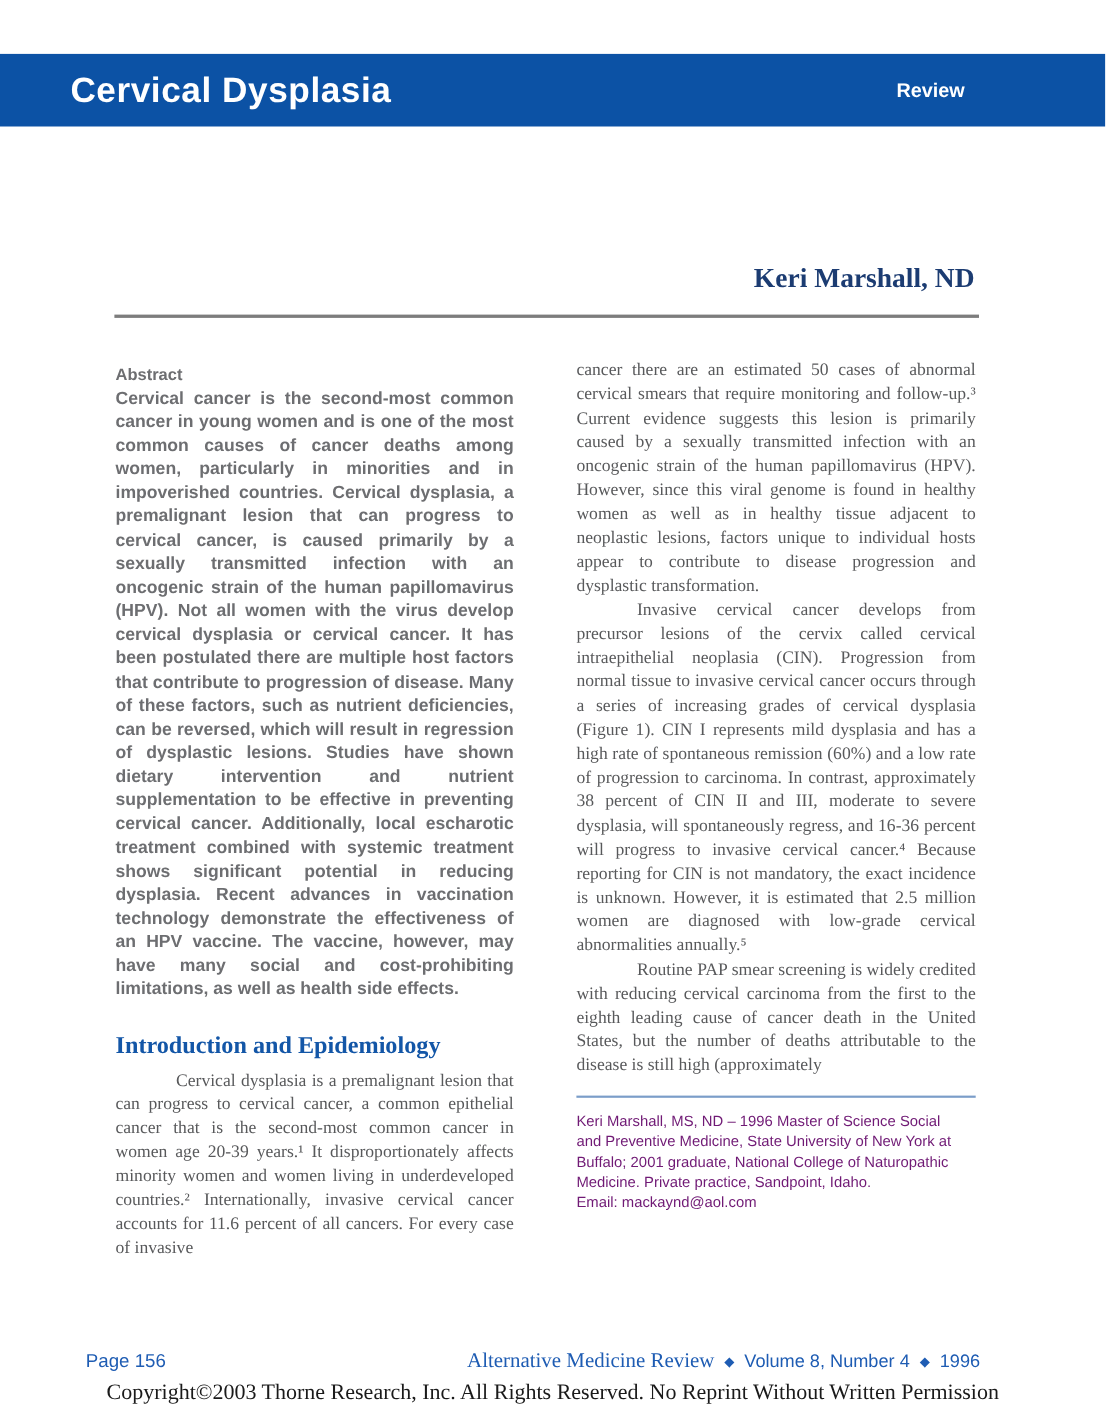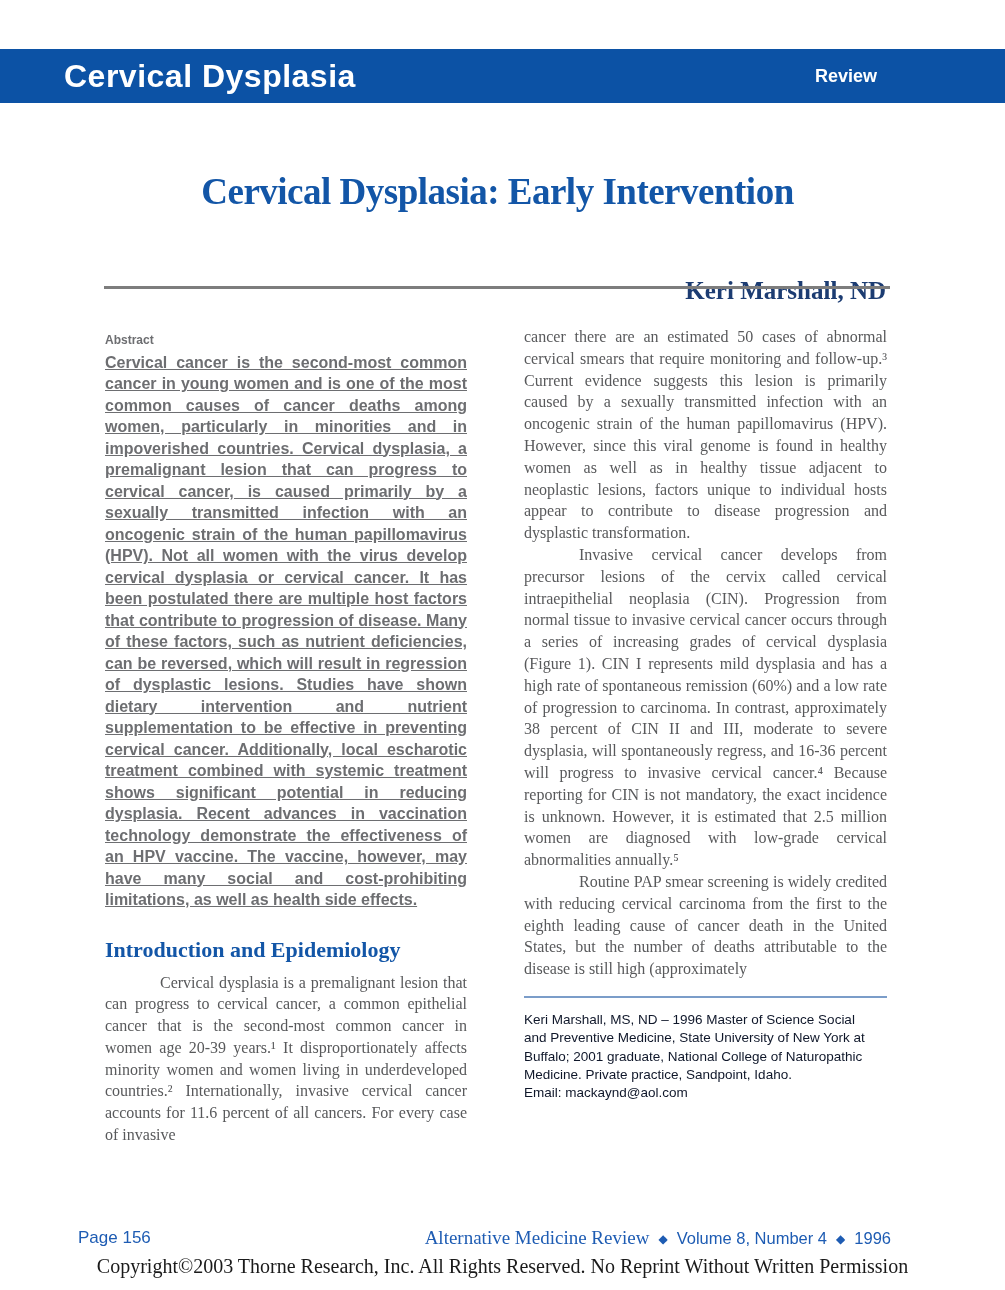--- a/index.html
+++ b/index.html
@@ -9,21 +9,21 @@
     width: 1005px;
     height: 1290px;
     background: #ffffff;
     overflow: hidden;
     font-family: "Liberation Serif", serif;
   }
   
   .banner {
     position: absolute;
     top: 49px; left: 0;
-    width: 1005px; height: 54px;
+    width: 1005px; height: 66px;
     background: #0c52a5;
     display: flex;
     align-items: center;
     justify-content: space-between;
     padding: 0 128px 0 64px;
   }
   .banner-left {
     font-family: "Liberation Sans", sans-serif;
     font-weight: bold;
     font-size: 32px;
@@ -50,50 +50,48 @@
   }
   .author {
     position: absolute;
     top: 240px; left: 105px;
     width: 781px;
     text-align: right;
     font-family: "Liberation Serif", serif;
     font-weight: bold;
     font-size: 25px;
     color: #1c3c72;
-    margin-top: 37px;
   }
   .title-rule {
     position: absolute;
     top: 286px; left: 104px;
     width: 786px; height: 3px;
     background: #7d7d7d;
     border: none;
   }
   
   .col { position: absolute; top: 326px; }
   .col-left  { left: 105px; width: 362px; }
   .col-right { left: 524px; width: 363px; }
 
   .abs-heading {
     font-family: "Liberation Sans", sans-serif;
     font-weight: bold;
-    font-size: 12px;
+    font-size: 15px;
     line-height: 21.5px;
     color: #6d6e71;
     margin-top: 4px;
   }
   .abs-body {
     font-family: "Liberation Sans", sans-serif;
     font-weight: bold;
     font-size: 16px;
     line-height: 21.5px;
     color: #6d6e71;
     text-align: justify;
-    text-decoration: underline;
   }
   .abs-cite {
     font-family: "Liberation Sans", sans-serif;
     font-weight: bold;
     font-size: 16px;
     line-height: 21.5px;
     color: #6d6e71;
   }
   .abs-cite .ital { font-style: italic; }
 
@@ -117,21 +115,21 @@
   .fn-rule {
     margin-top: 16px;
     width: 363px; height: 2px;
     background: #7b9dc9;
   }
   .footnote {
     margin-top: 13px;
     font-family: "Liberation Sans", sans-serif;
     font-size: 13.5px;
     line-height: 18.3px;
-    color: #0f172a;
+    color: #701a75;
     white-space: pre-line;
   }
   
   .footer-row {
     position: absolute;
     top: 1227px; left: 78px;
     width: 813px;
     display: flex;
     justify-content: space-between;
     align-items: center;
@@ -170,21 +168,20 @@
 </head>
 <body>
 
 <div class="page">
 
   <header class="banner">
     <span class="banner-left">Cervical Dysplasia</span>
     <span class="banner-right">Review</span>
   </header>
 
-  <h1 class="title">Cervical Dysplasia: Early Intervention</h1>
   <div class="author">Keri Marshall, ND</div>
   <div class="title-rule"></div>
 
   <div class="col col-left">
     <div class="abs-heading">Abstract</div>
     <div class="abs-body">Cervical cancer is the second-most common cancer in young women and is one of the most common causes of cancer deaths among women, particularly in minorities and in impoverished countries. Cervical dysplasia, a premalignant lesion that can progress to cervical cancer, is caused primarily by a sexually transmitted infection with an oncogenic strain of the human papillomavirus (HPV). Not all women with the virus develop cervical dysplasia or cervical cancer. It has been postulated there are multiple host factors that contribute to progression of disease. Many of these factors, such as nutrient deficiencies, can be reversed, which will result in regression of dysplastic lesions. Studies have shown dietary intervention and nutrient supplementation to be effective in preventing cervical cancer. Additionally, local escharotic treatment combined with systemic treatment shows significant potential in reducing dysplasia. Recent advances in vaccination technology demonstrate the effectiveness of an HPV vaccine. The vaccine, however, may have many social and cost-prohibiting limitations, as well as health side effects.</div>
 
     <h2 class="sec-heading">Introduction and Epidemiology</h2>
     <p class="body-p indent">Cervical dysplasia is a premalignant lesion that can progress to cervical cancer, a common epithelial cancer that is the second-most common cancer in women age 20-39 years.¹ It disproportionately affects minority women and women living in underdeveloped countries.² Internationally, invasive cervical cancer accounts for 11.6 percent of all cancers. For every case of invasive</p>
   </div>

